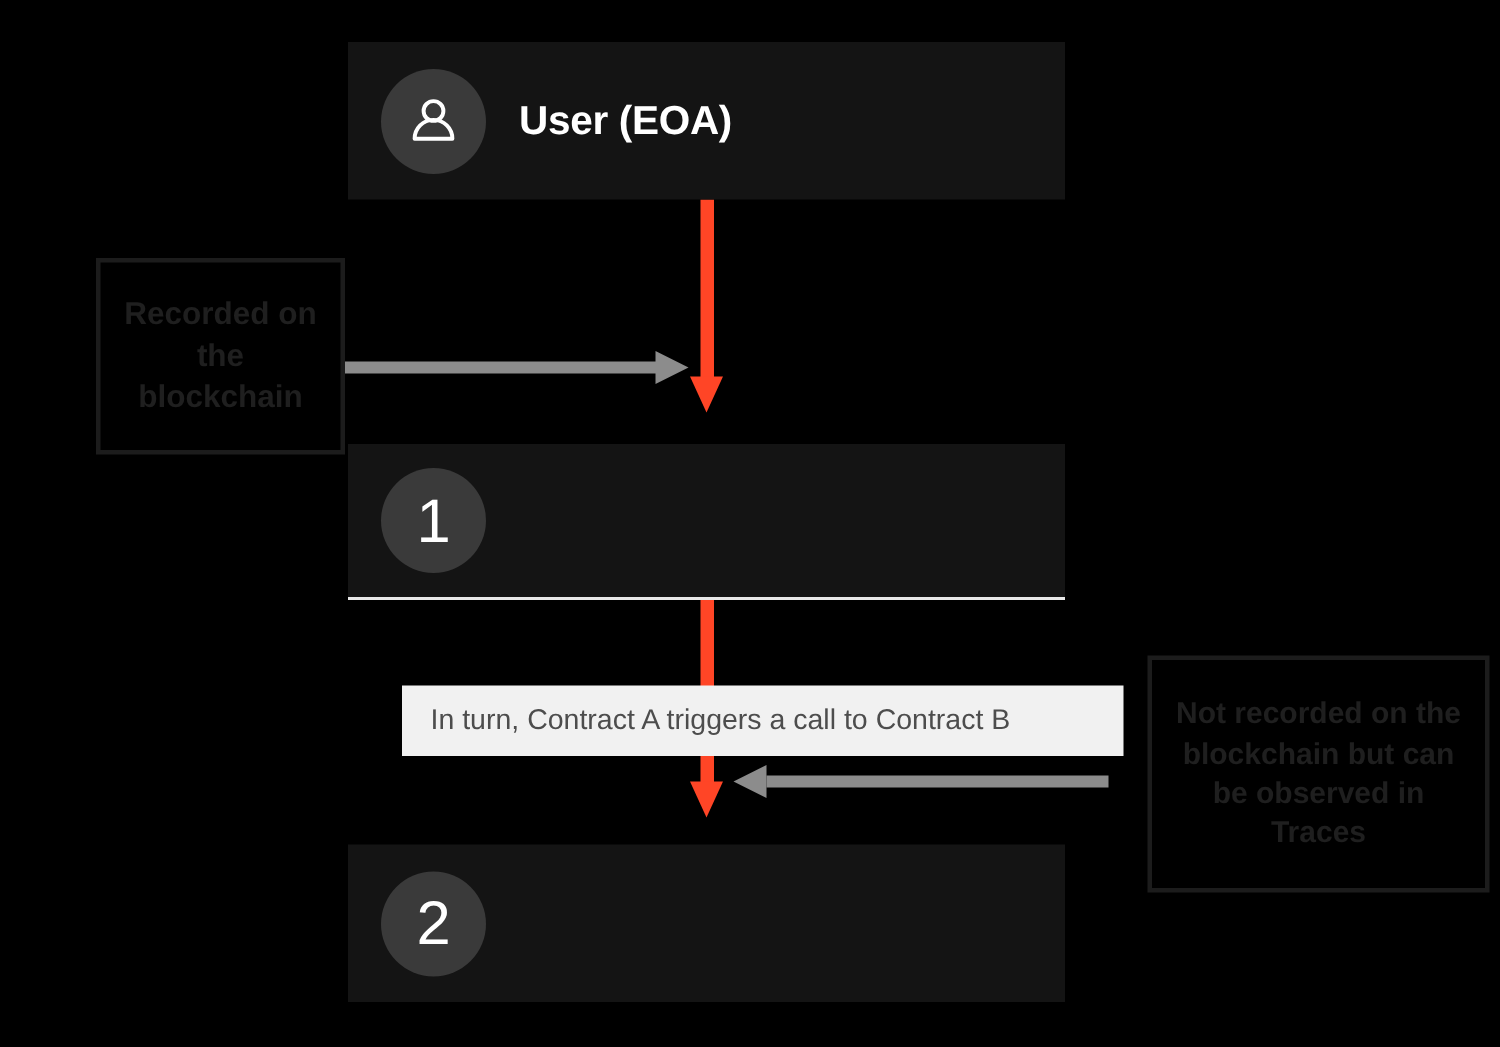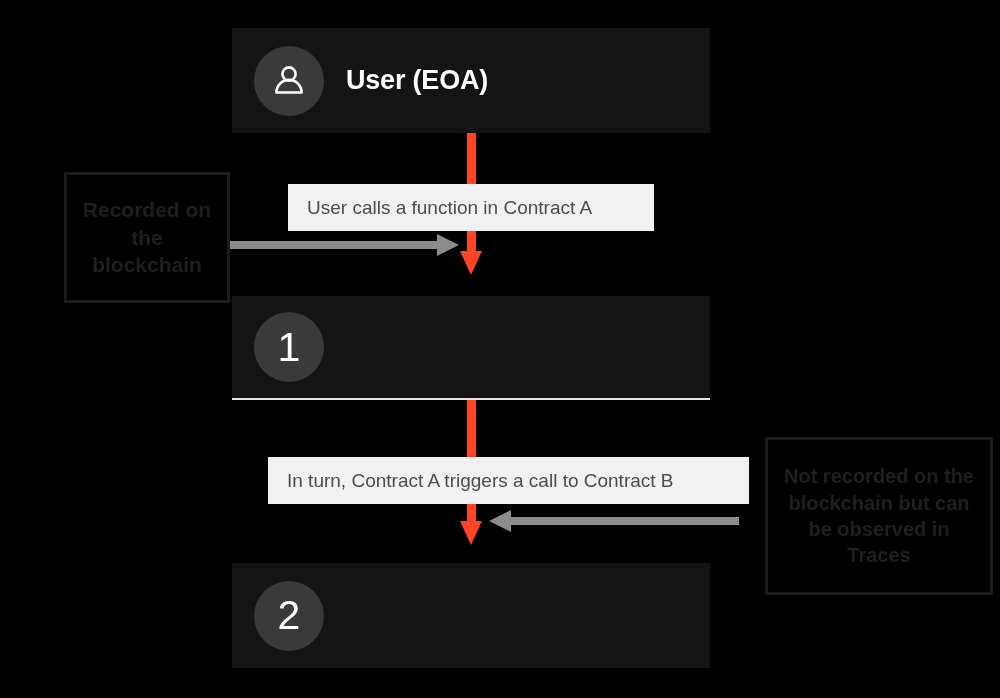--- a/index.html
+++ b/index.html
@@ -210,21 +210,20 @@
       <span class="badge-num">1</span>
     </div>
   </div>
 
   <div class="node" id="node-b">
     <div class="node-badge">
       <span class="badge-num">2</span>
     </div>
   </div>
 
-  <div class="chip" id="chip-1">User calls a function in Contract A</div>
 
   <div class="chip" id="chip-2">In turn, Contract A triggers a call to Contract B</div>
 
   <div class="annot" id="annot-left">Recorded on the blockchain</div>
 
   <div class="annot" id="annot-right">Not recorded on the blockchain but can be observed in Traces</div>
 
 </div>
 
 </body></html>

